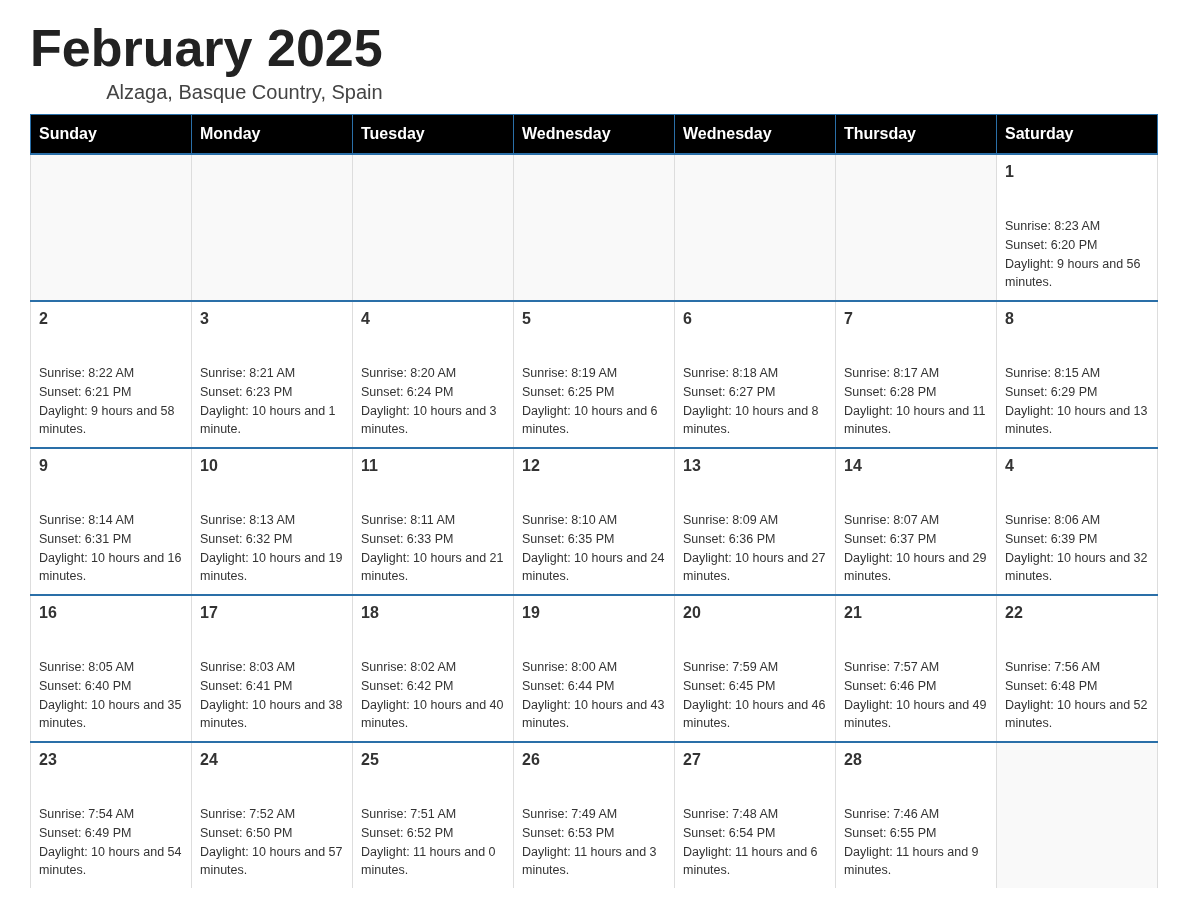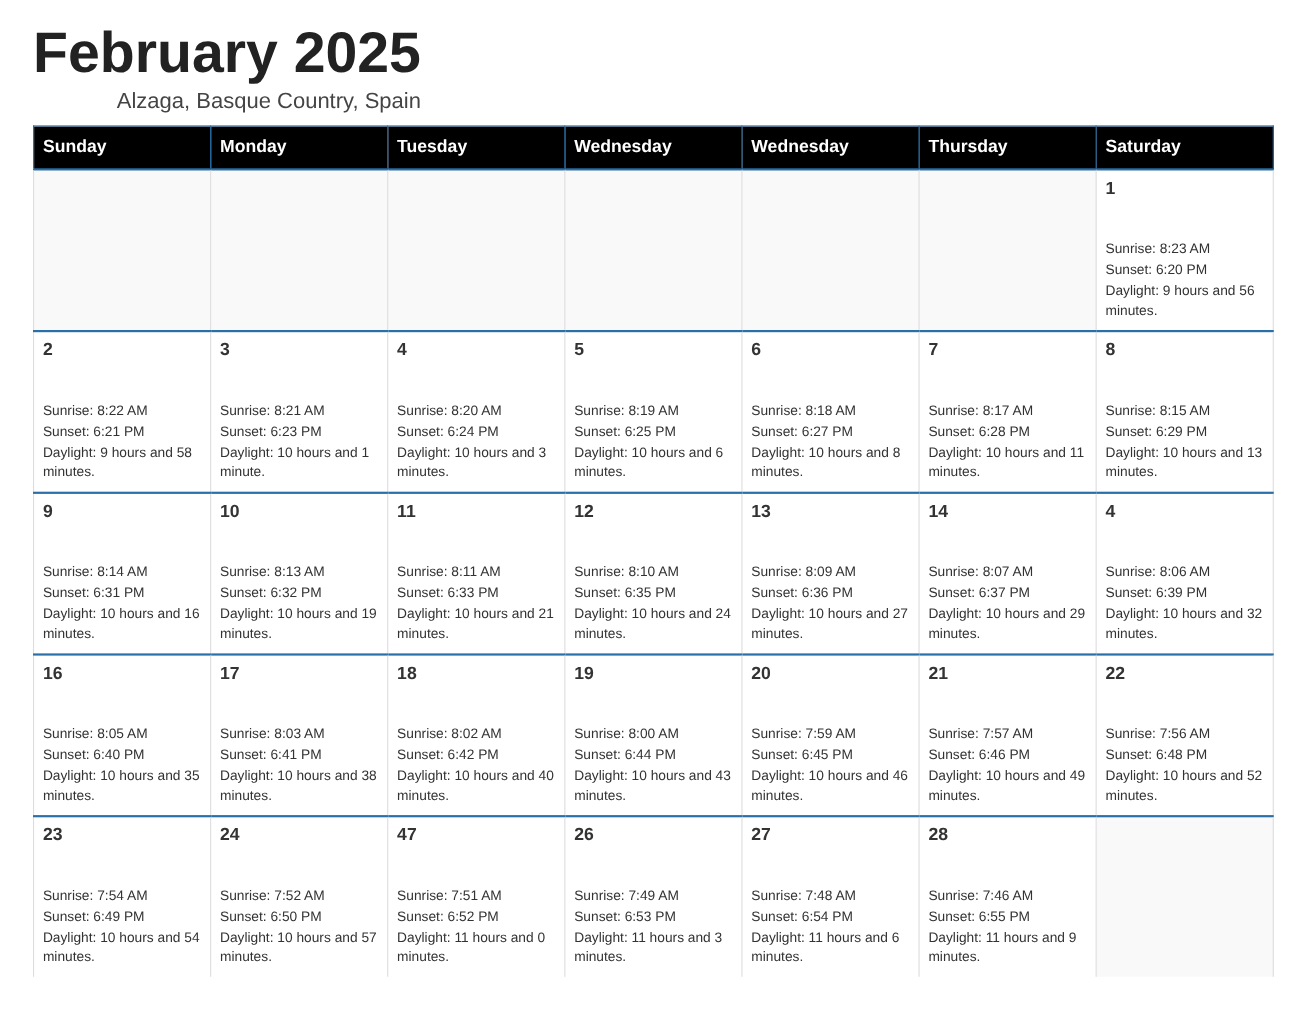--- a/index.html
+++ b/index.html
@@ -234,21 +234,21 @@
       <tr>
         <td>
           <span class="day-number">23</span>
           <div class="day-info">Sunrise: 7:54 AM<br>Sunset: 6:49 PM<br>Daylight: 10 hours and 54 minutes.</div>
         </td>
         <td>
           <span class="day-number">24</span>
           <div class="day-info">Sunrise: 7:52 AM<br>Sunset: 6:50 PM<br>Daylight: 10 hours and 57 minutes.</div>
         </td>
         <td>
-          <span class="day-number">47</span>
+          <span class="day-number">25</span>
           <div class="day-info">Sunrise: 7:51 AM<br>Sunset: 6:52 PM<br>Daylight: 11 hours and 0 minutes.</div>
         </td>
         <td>
           <span class="day-number">26</span>
           <div class="day-info">Sunrise: 7:49 AM<br>Sunset: 6:53 PM<br>Daylight: 11 hours and 3 minutes.</div>
         </td>
         <td>
           <span class="day-number">27</span>
           <div class="day-info">Sunrise: 7:48 AM<br>Sunset: 6:54 PM<br>Daylight: 11 hours and 6 minutes.</div>
         </td>

